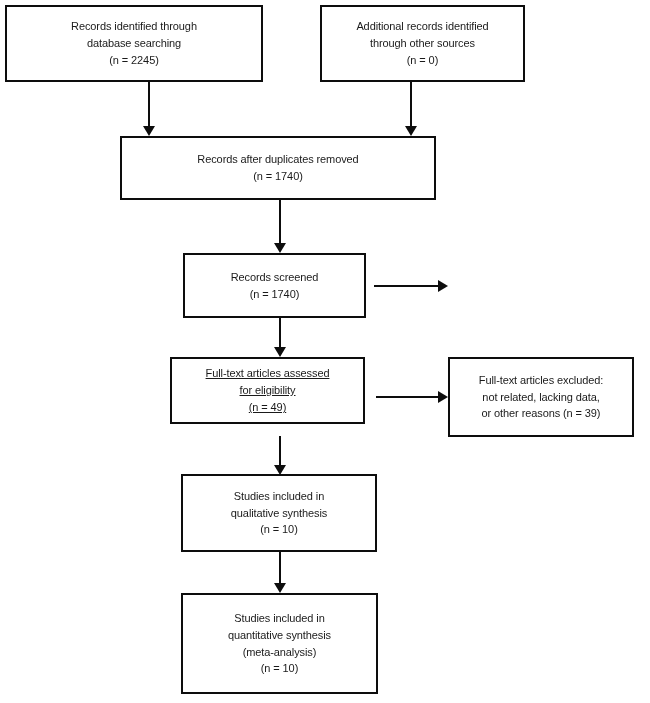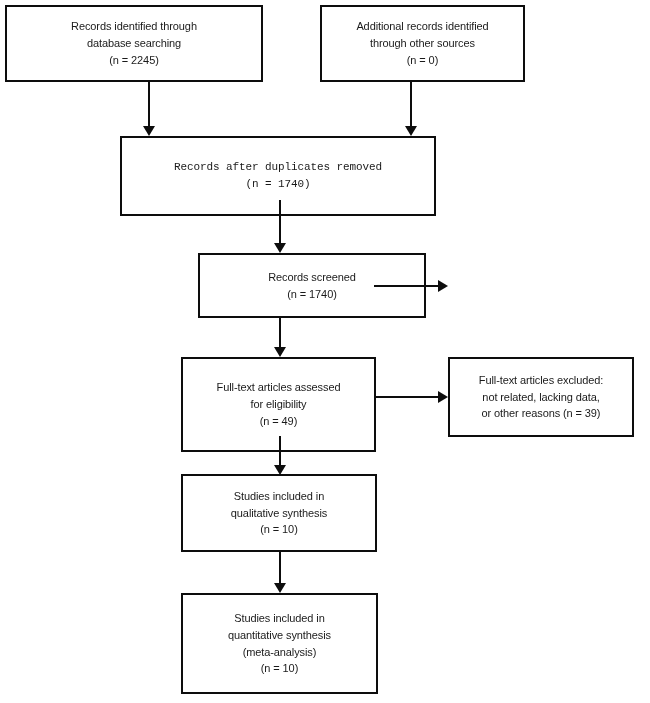--- a/index.html
+++ b/index.html
@@ -76,41 +76,41 @@
 through other sources
 (n = 0)</span>
   </div>
 
   <div class="vline" style="left:148px; top:82px; height:45px;"></div>
   <div class="arrow-down" style="left:143px; top:126px;"></div>
 
   <div class="vline" style="left:410px; top:82px; height:45px;"></div>
   <div class="arrow-down" style="left:405px; top:126px;"></div>
 
-  <div class="node" style="left:120px; top:136px; width:316px; height:80px;font-family:Liberation Mono, monospace;">
+  <div class="node" style="left:120px; top:136px; width:316px; height:64px;">
     <span>Records after duplicates removed
 (n = 1740)</span>
   </div>
 
   <div class="vline" style="left:279px; top:200px; height:44px;"></div>
   <div class="arrow-down" style="left:274px; top:243px;"></div>
 
-  <div class="node" style="left:198px; top:253px; width:228px; height:65px;">
+  <div class="node" style="left:183px; top:253px; width:183px; height:65px;">
     <span>Records screened
 (n = 1740)</span>
   </div>
 
 
   <div class="hline" style="left:374px; top:285px; width:66px;"></div>
   <div class="arrow-right" style="left:438px; top:280px;"></div>
 
   <div class="vline" style="left:279px; top:318px; width:0; height:30px;"></div>
   <div class="arrow-down" style="left:274px; top:347px;"></div>
 
-  <div class="node" style="left:181px; top:357px; width:195px; height:95px;">
+  <div class="node" style="left:170px; top:357px; width:195px; height:67px;text-decoration:underline;">
     <span>Full-text articles assessed
 for eligibility
 (n = 49)</span>
   </div>
 
   <div class="node" style="left:448px; top:357px; width:186px; height:80px;">
     <span>Full-text articles excluded:
 not related, lacking data,
 or other reasons (n = 39)</span>
   </div>

